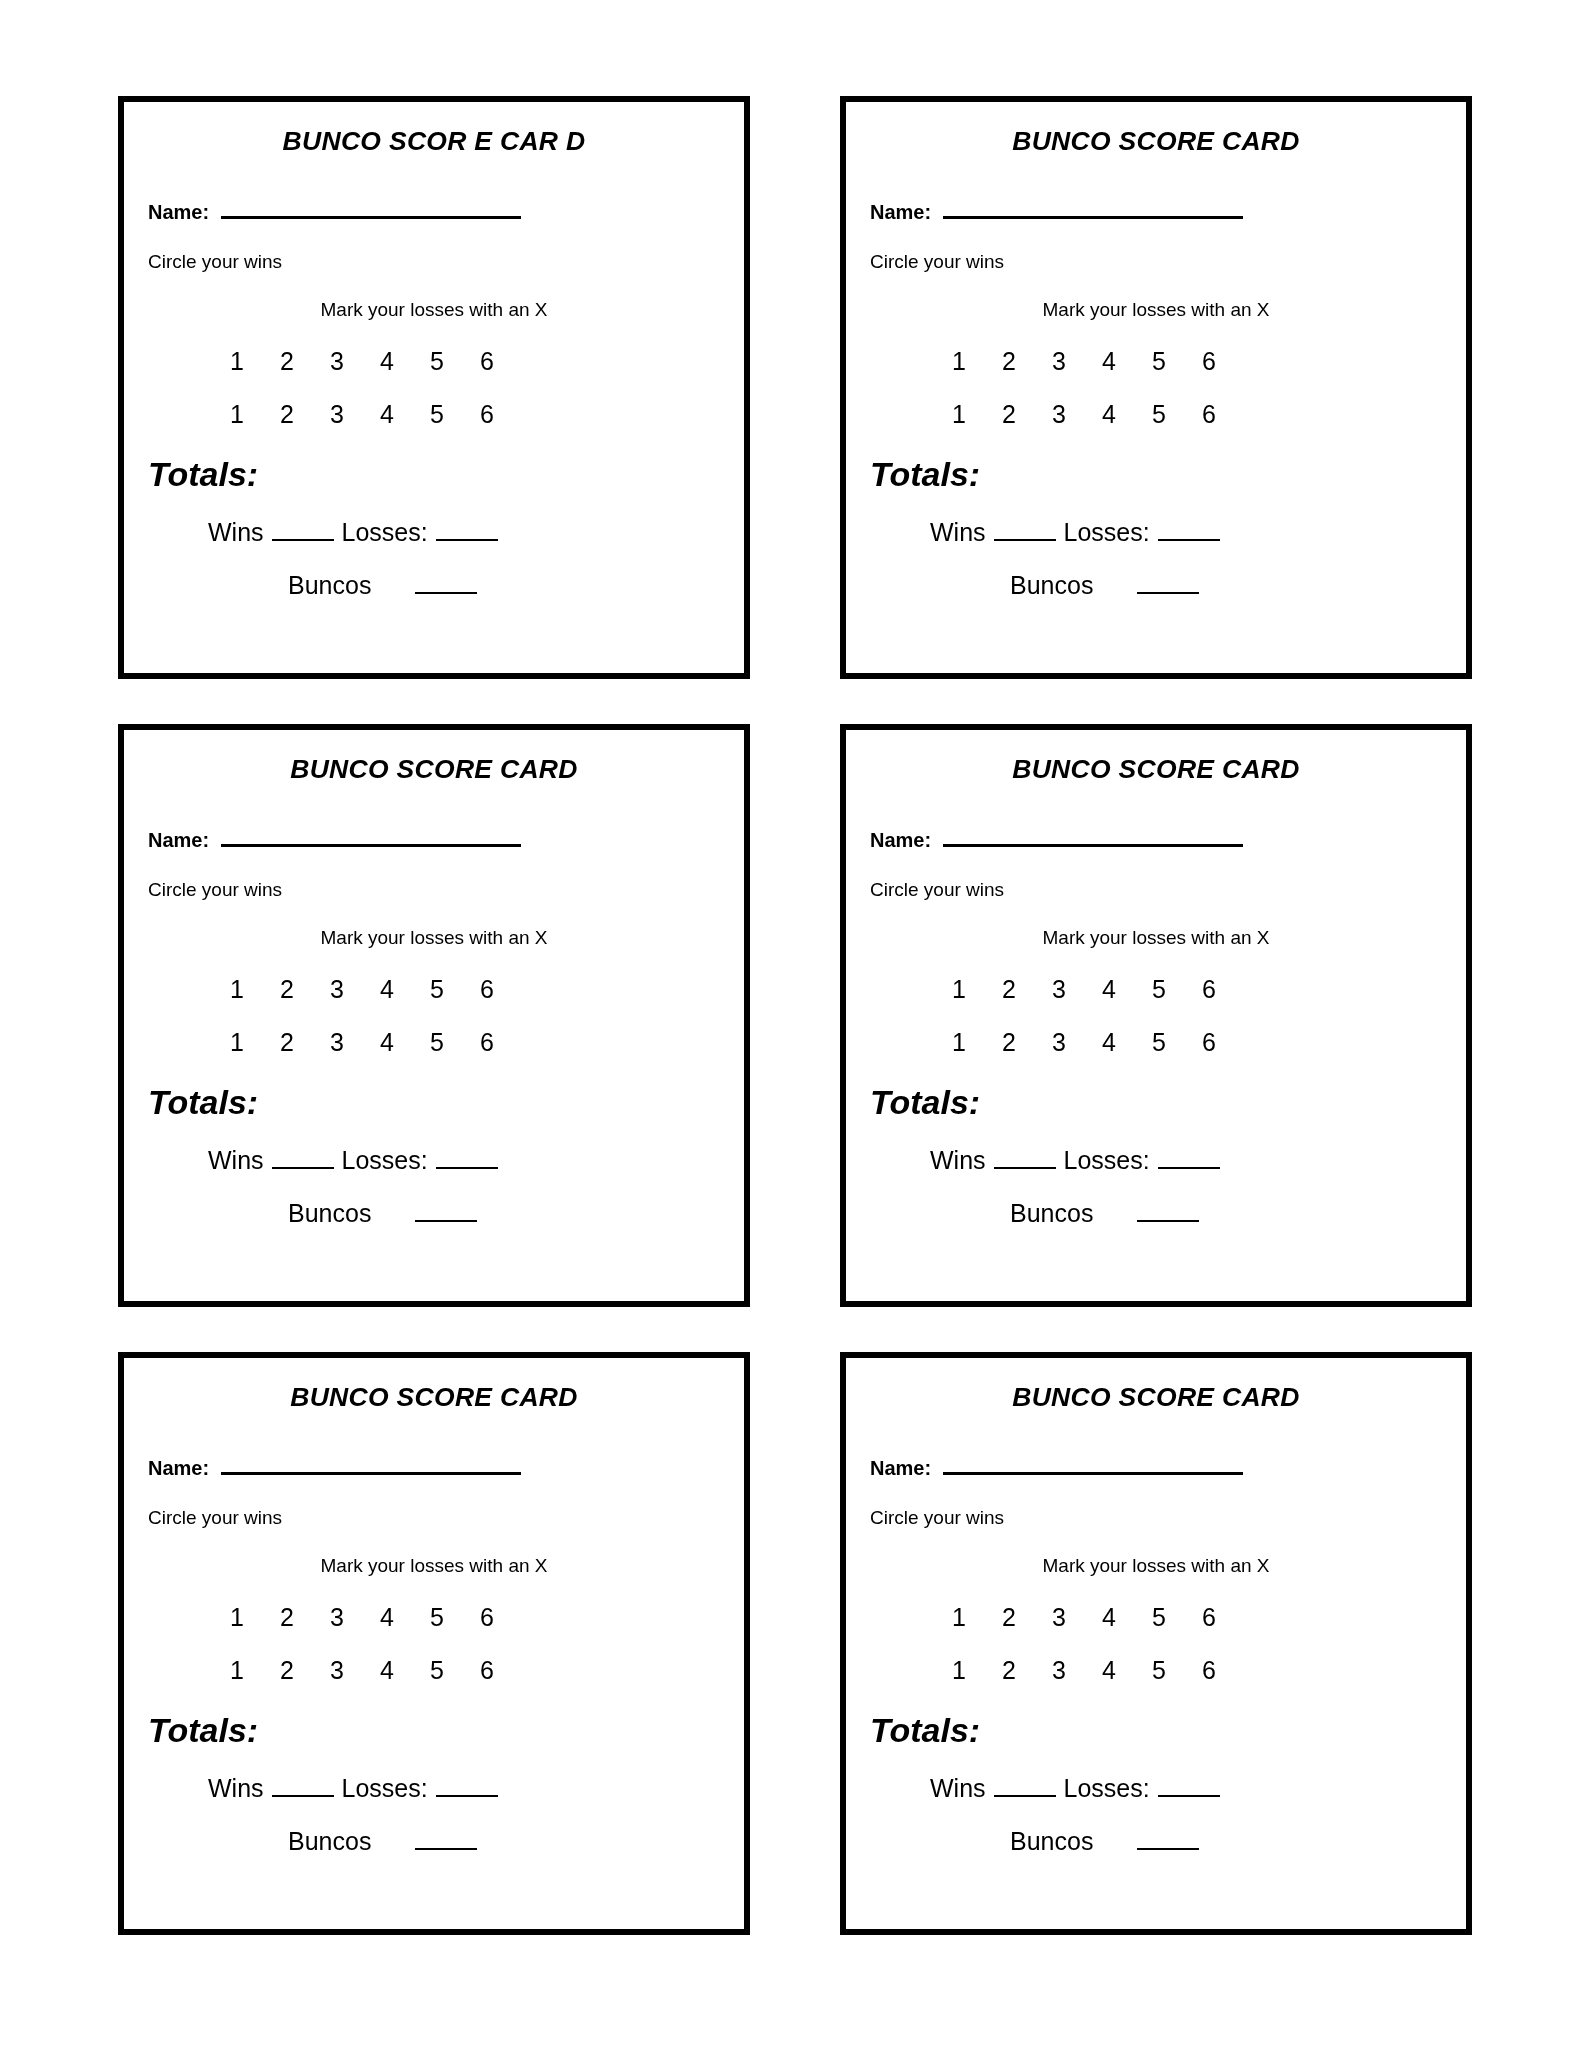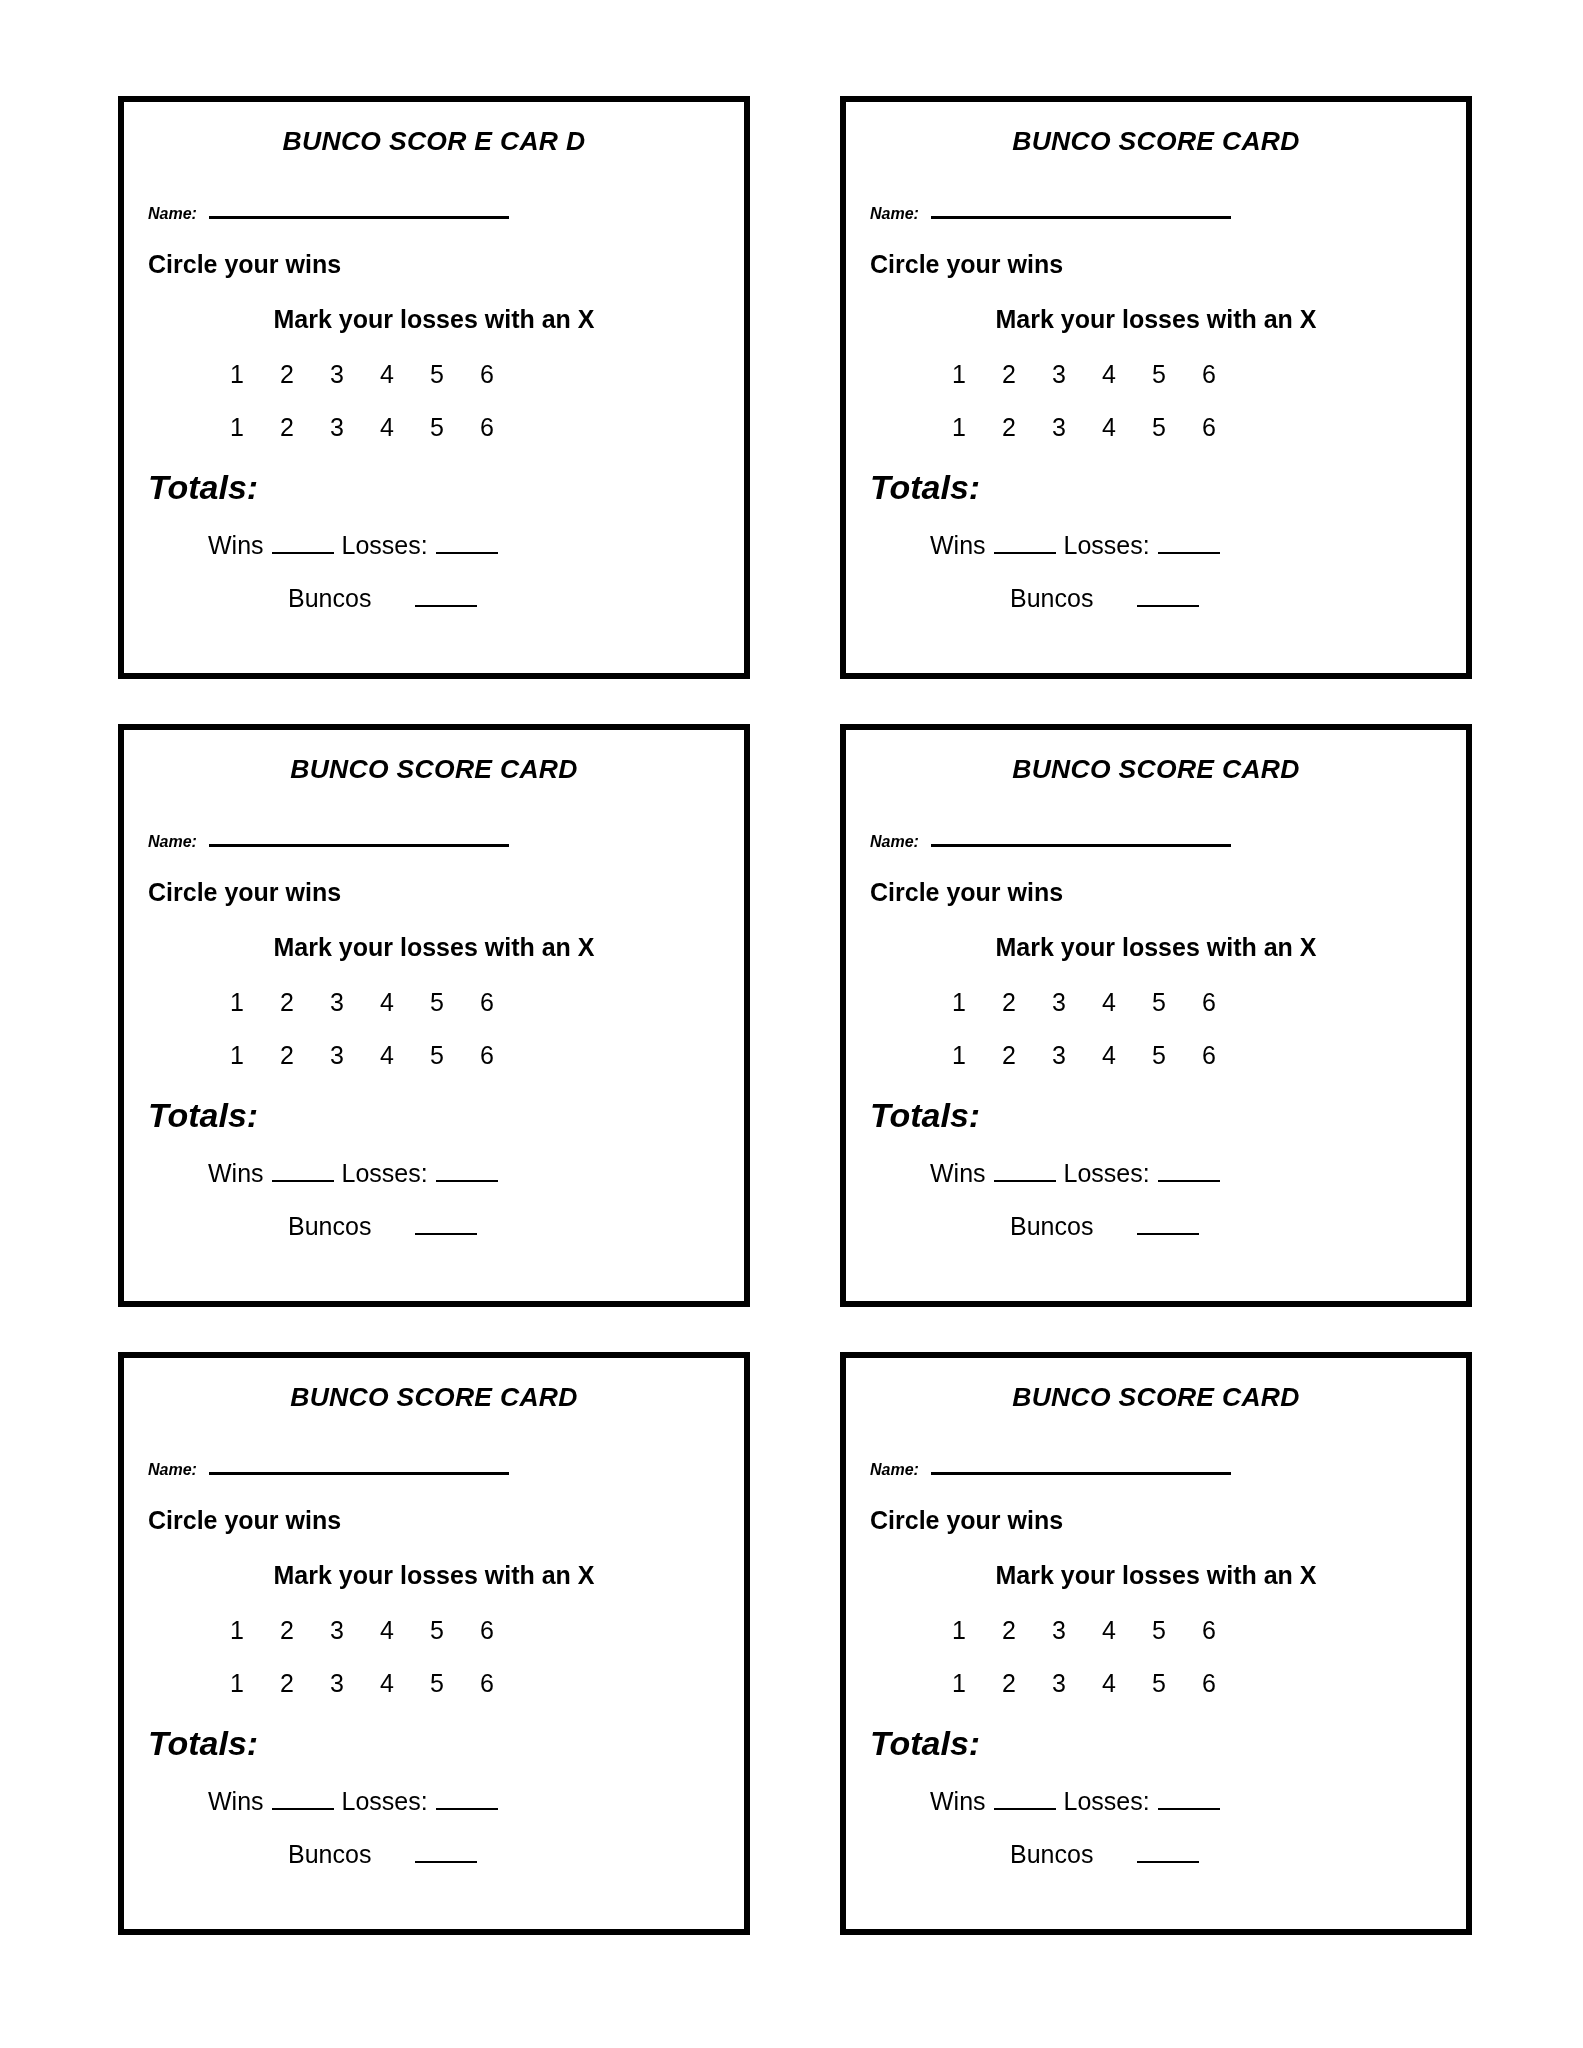--- a/index.html
+++ b/index.html
@@ -52,35 +52,33 @@
     white-space: pre;
   }
 
   .name-row {
     display: flex;
     align-items: baseline;
     margin-top: 38px;
   }
   .name-label {
     font-weight: bold;
-    font-style: italic;
-    font-size: 16px;
+    font-size: 20px;
   }
   .name-blank {
     flex: 0 0 auto;
     width: 300px;
     border-bottom: 3px solid #000000;
     height: 21px;
     margin-left: 12px;
   }
 
   .instruction {
-    font-size: 25px;
+    font-size: 19px;
     margin-top: 27px;
-    font-weight: bold;
   }
   .instruction.second {
     margin-top: 26px;
     text-align: center;
   }
 
   .number-row {
     margin-top: 26px;
     padding-left: 82px;
     display: flex;

